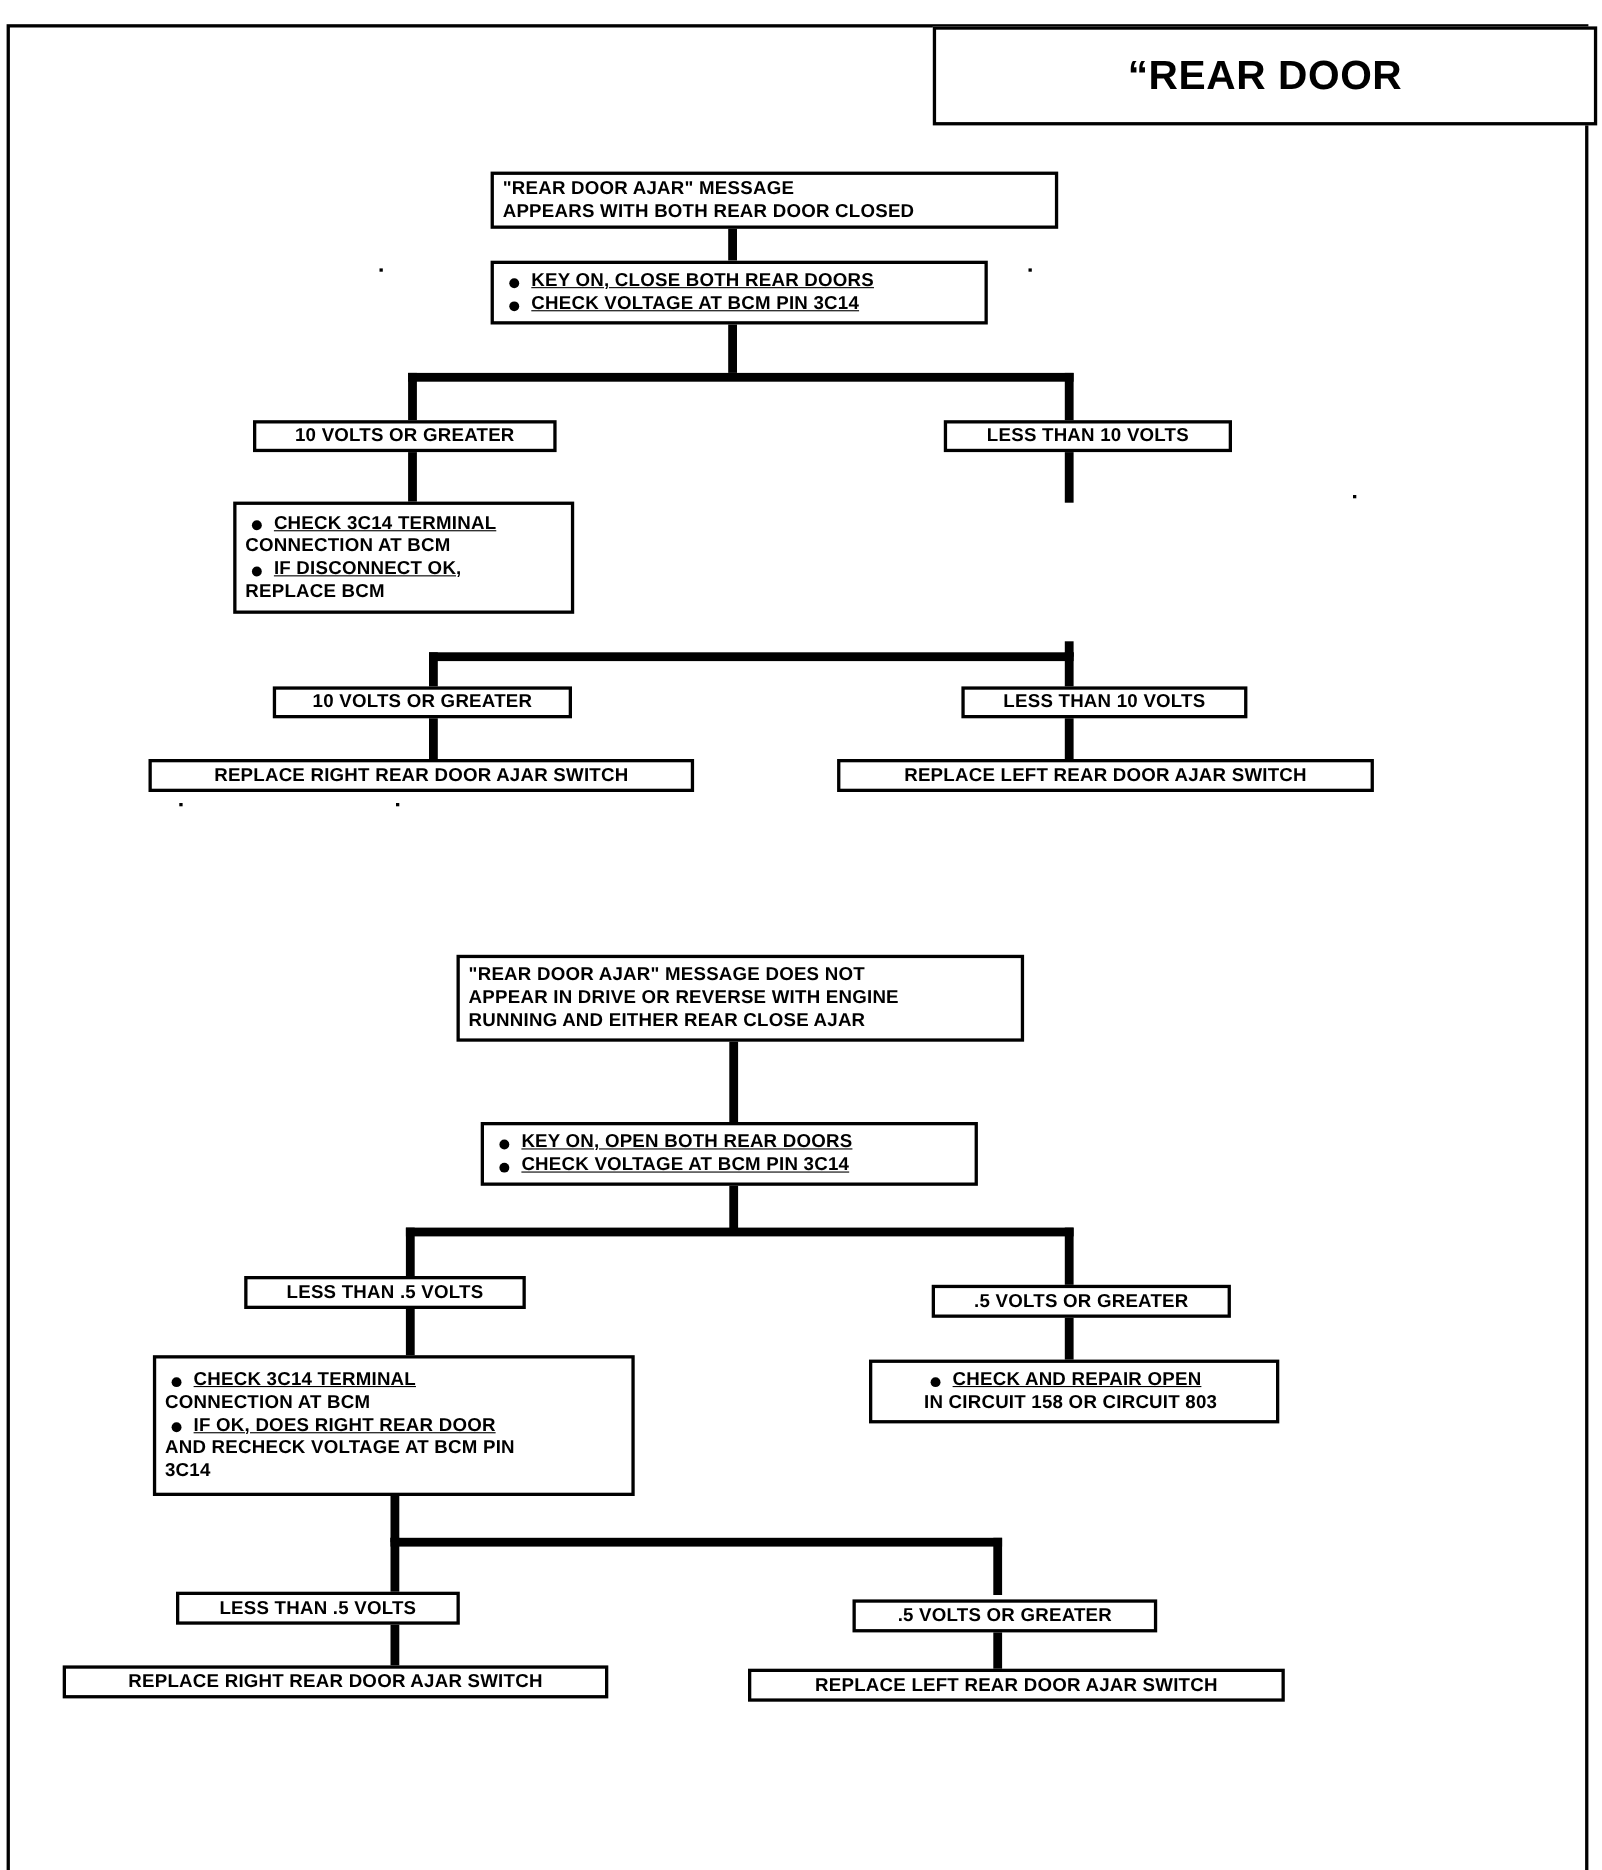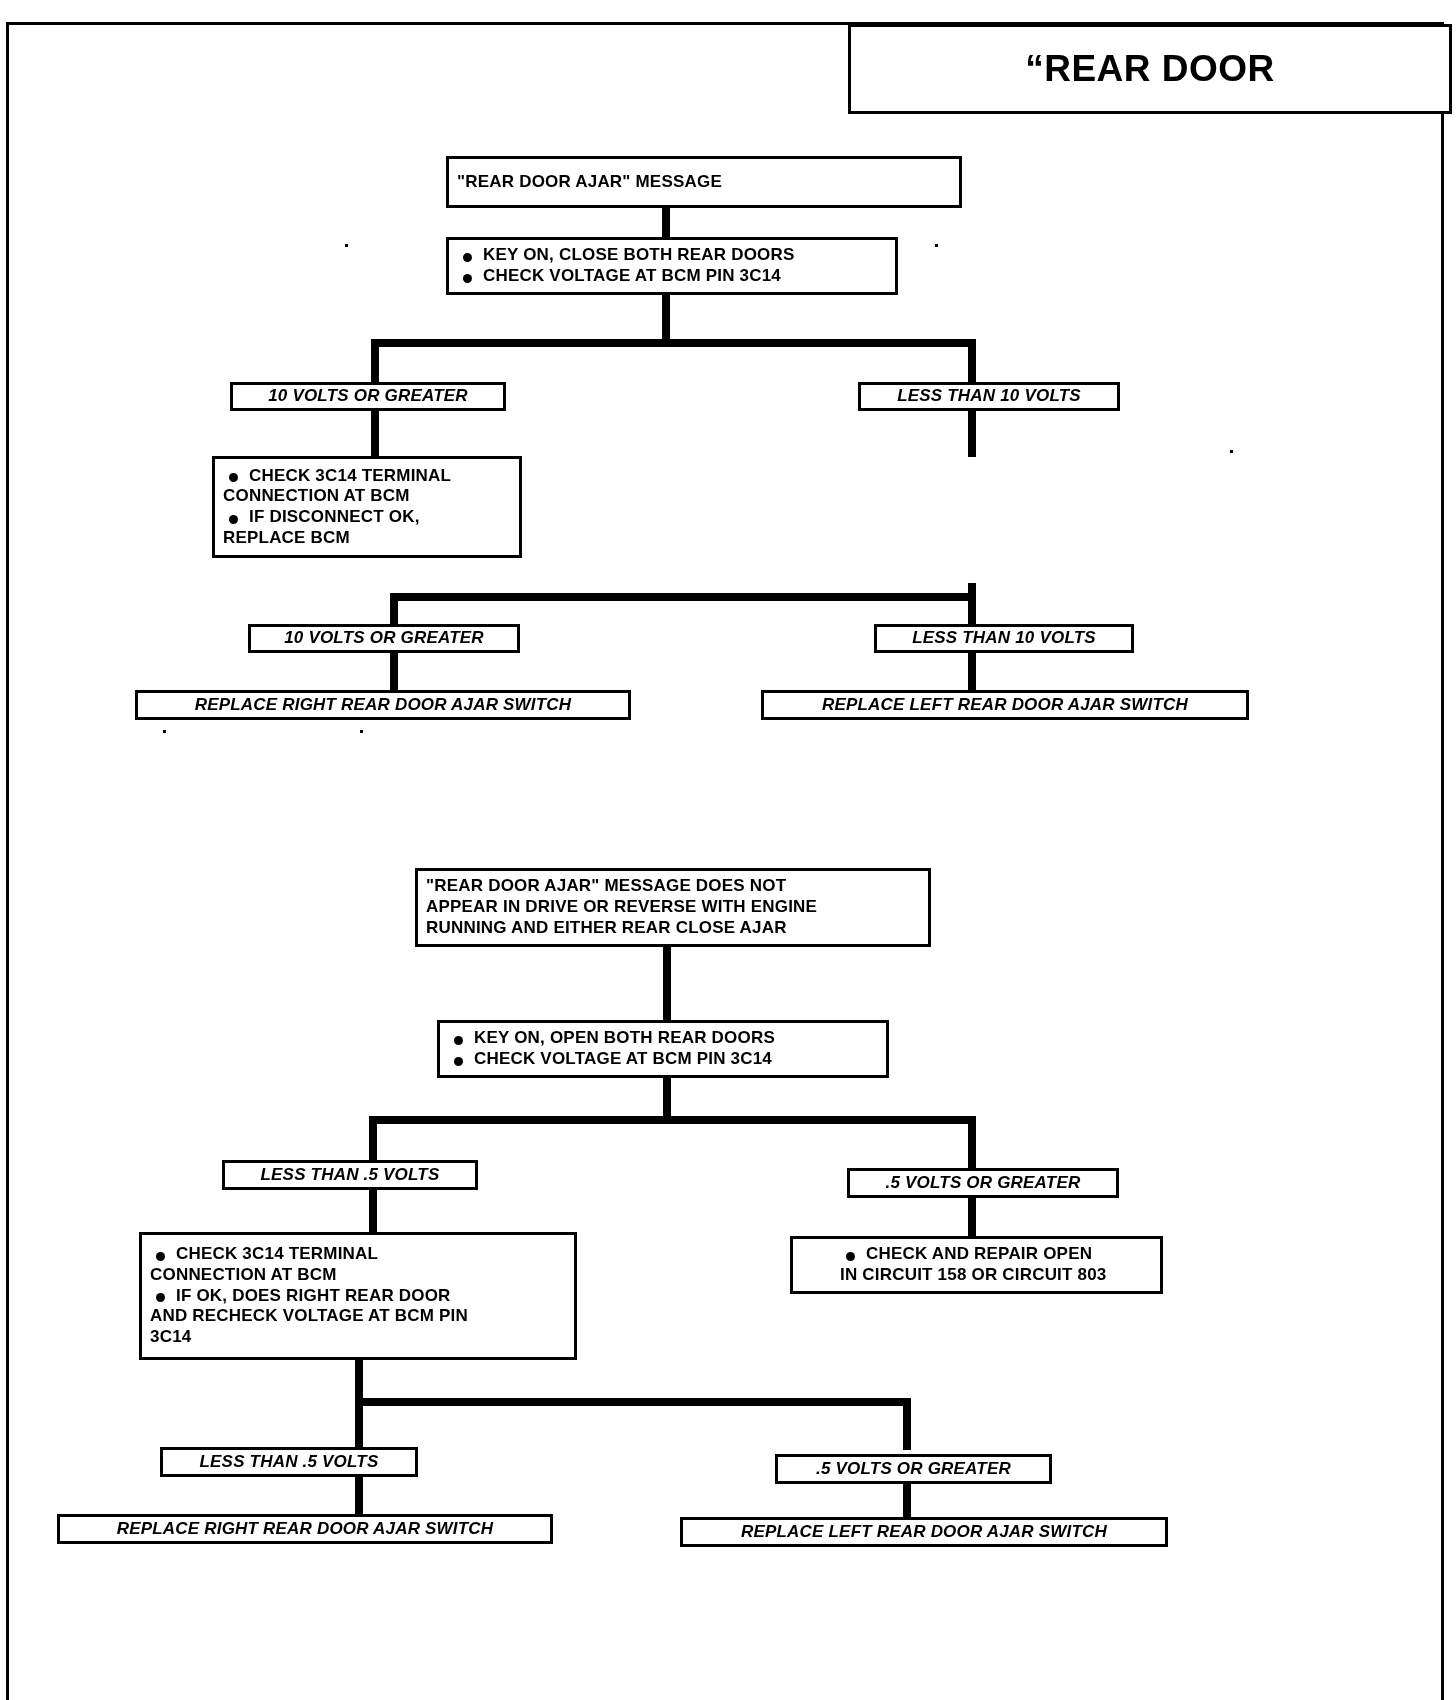--- a/index.html
+++ b/index.html
@@ -51,31 +51,31 @@
     flex-direction:column;
     justify-content:center;
     letter-spacing:0.2px;
   }
   .box.center{align-items:center;}
   .box .ln{
     white-space:nowrap;
     line-height:1.22;
     display:block;
   }
-  .box.pad{padding:4px 10px;font-style:italic;}
+  .box.pad{padding:4px 10px;}
   .box.padwide{padding:5px 8px;}
 
   
   .bline{
     display:block;
     white-space:nowrap;
     line-height:1.22;
     position:relative;
   }
-  .bline.bul{padding-left:26px;}
+  .bline.bul{padding-left:26px;text-decoration:underline;}
   .bline.bul::before{
     content:"";
     position:absolute;
     left:6px; top:0.46em;
     width:9px; height:9px;
     background:#000;
     border-radius:50%;
   }
   .bline.cont{padding-left:0px;}
 
@@ -93,20 +93,21 @@
 <div id="page">
 
   <div id="outer-frame"></div>
 
   <div class="title-box" style="left:848px; top:8px; width:604px; height:90px; font-size:37px;">
     <span class="tline">“REAR DOOR</span>
   </div>
 
   <div class="box padwide" style="left:446px; top:140px; width:516px; height:52px; font-size:17px;">
     <span class="ln">"REAR DOOR AJAR" MESSAGE</span>
+    <span class="ln"> APPEARS WITH BOTH REAR DOOR CLOSED</span>
   </div>
 
   <div class="conn" style="left:662px; top:192px; width:8px; height:29px;"></div>
 
   <div class="box padwide" style="left:446px; top:221px; width:452px; height:58px; font-size:17px;">
     <span class="bline bul">KEY ON, CLOSE BOTH REAR DOORS</span>
     <span class="bline bul">CHECK VOLTAGE AT BCM PIN 3C14</span>
   </div>
 
   <div class="conn" style="left:662px; top:279px; width:8px; height:44px;"></div>

